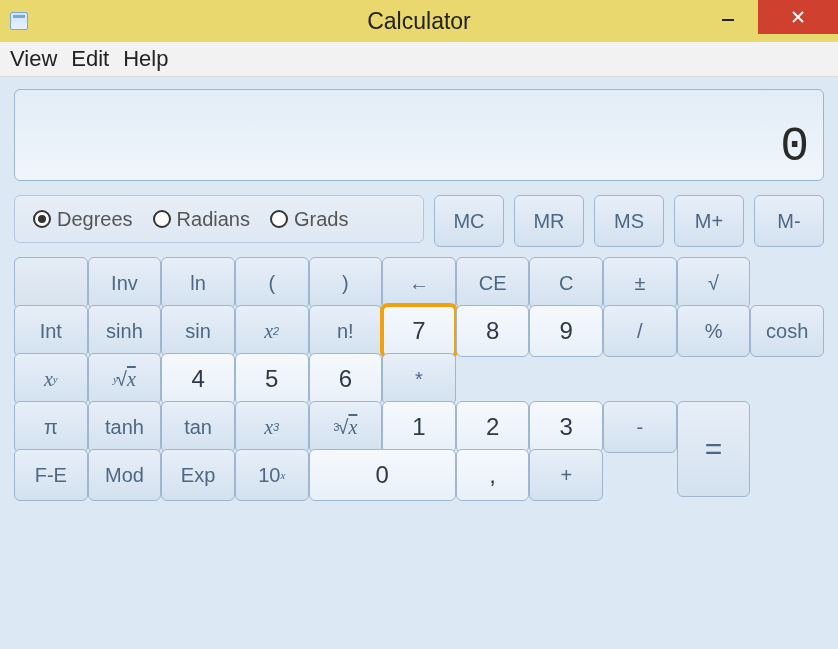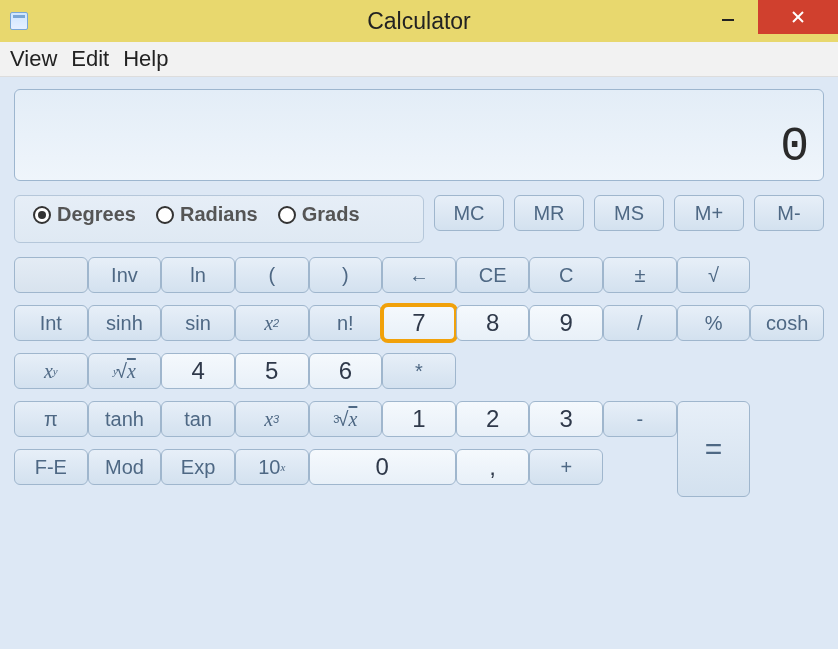--- a/index.html
+++ b/index.html
@@ -21,29 +21,29 @@
 
   
   .client { background:#dde8f5; padding:12px 14px 14px 14px; height:572px; }
 
   
   .display { background:linear-gradient(180deg,#e3edf7,#eff5fb); border:1px solid #9db6cf; border-radius:6px; height:92px; display:flex; align-items:flex-end; justify-content:flex-end; padding:6px 14px; margin-bottom:14px; }
   .display .value { font-size:48px; color:#2a2a2a; font-family: Consolas, "Courier New", monospace; }
 
   
   .topctrls { display:flex; gap:10px; align-items:stretch; margin-bottom:14px; height:48px; }
-  .angle-group { display:flex; align-items:flex-end; gap:20px; border:1px solid #b5c7da; border-radius:6px; padding:16px 18px; background:linear-gradient(180deg,#e6eef7,#dfe9f3); flex:1;font-weight:bold; }
+  .angle-group { display:flex; align-items:center; gap:20px; border:1px solid #b5c7da; border-radius:6px; padding:0 18px; background:linear-gradient(180deg,#e6eef7,#dfe9f3); flex:1; }
   .radio { display:flex; align-items:center; gap:6px; font-size:20px; color:#555; }
   .radio .dot { width:18px; height:18px; border-radius:50%; border:2px solid #333; display:flex; align-items:center; justify-content:center; background:#fff; }
   .radio.selected .dot::after { content:""; width:8px; height:8px; border-radius:50%; background:#333; }
   .mem-row { display:flex; gap:10px; }
   .mem-btn { width:70px; }
 
   
-  .btn { border:1px solid #9fb6cd; border-radius:6px; background:linear-gradient(180deg,#e7eff8,#d3e1ef); display:flex; align-items:center; justify-content:center; font-size:20px; color:#4e6884; cursor:pointer; user-select:none; height:36px; }
+  .btn { border:1px solid #9fb6cd; border-radius:6px; background:linear-gradient(180deg,#e7eff8,#d3e1ef); display:flex; align-items:center; justify-content:center; font-size:20px; color:#4e6884; cursor:pointer; user-select:none; height:52px; }
   .btn.num { background:linear-gradient(180deg,#f5f9fd,#e8f0f8); color:#2f394a; font-size:24px; }
   .btn.focused { outline:4px solid #f1a10a; outline-offset:-2px; border-color:#f1a10a; }
   .btn.blank { background:linear-gradient(180deg,#e4ecf5,#d8e3ee); }
   .btn .sup { font-size:0.55em; vertical-align:super; font-style:italic; }
   .btn .ital { font-style:italic; font-family: "Times New Roman", serif; }
   .btn .rootpre { font-size:0.55em; vertical-align:super; margin-right:-2px; }
 
   
   .keypad { display:grid; grid-template-columns: repeat(11, 1fr); grid-auto-rows:48px; }
   .span2w { grid-column: span 2; }

